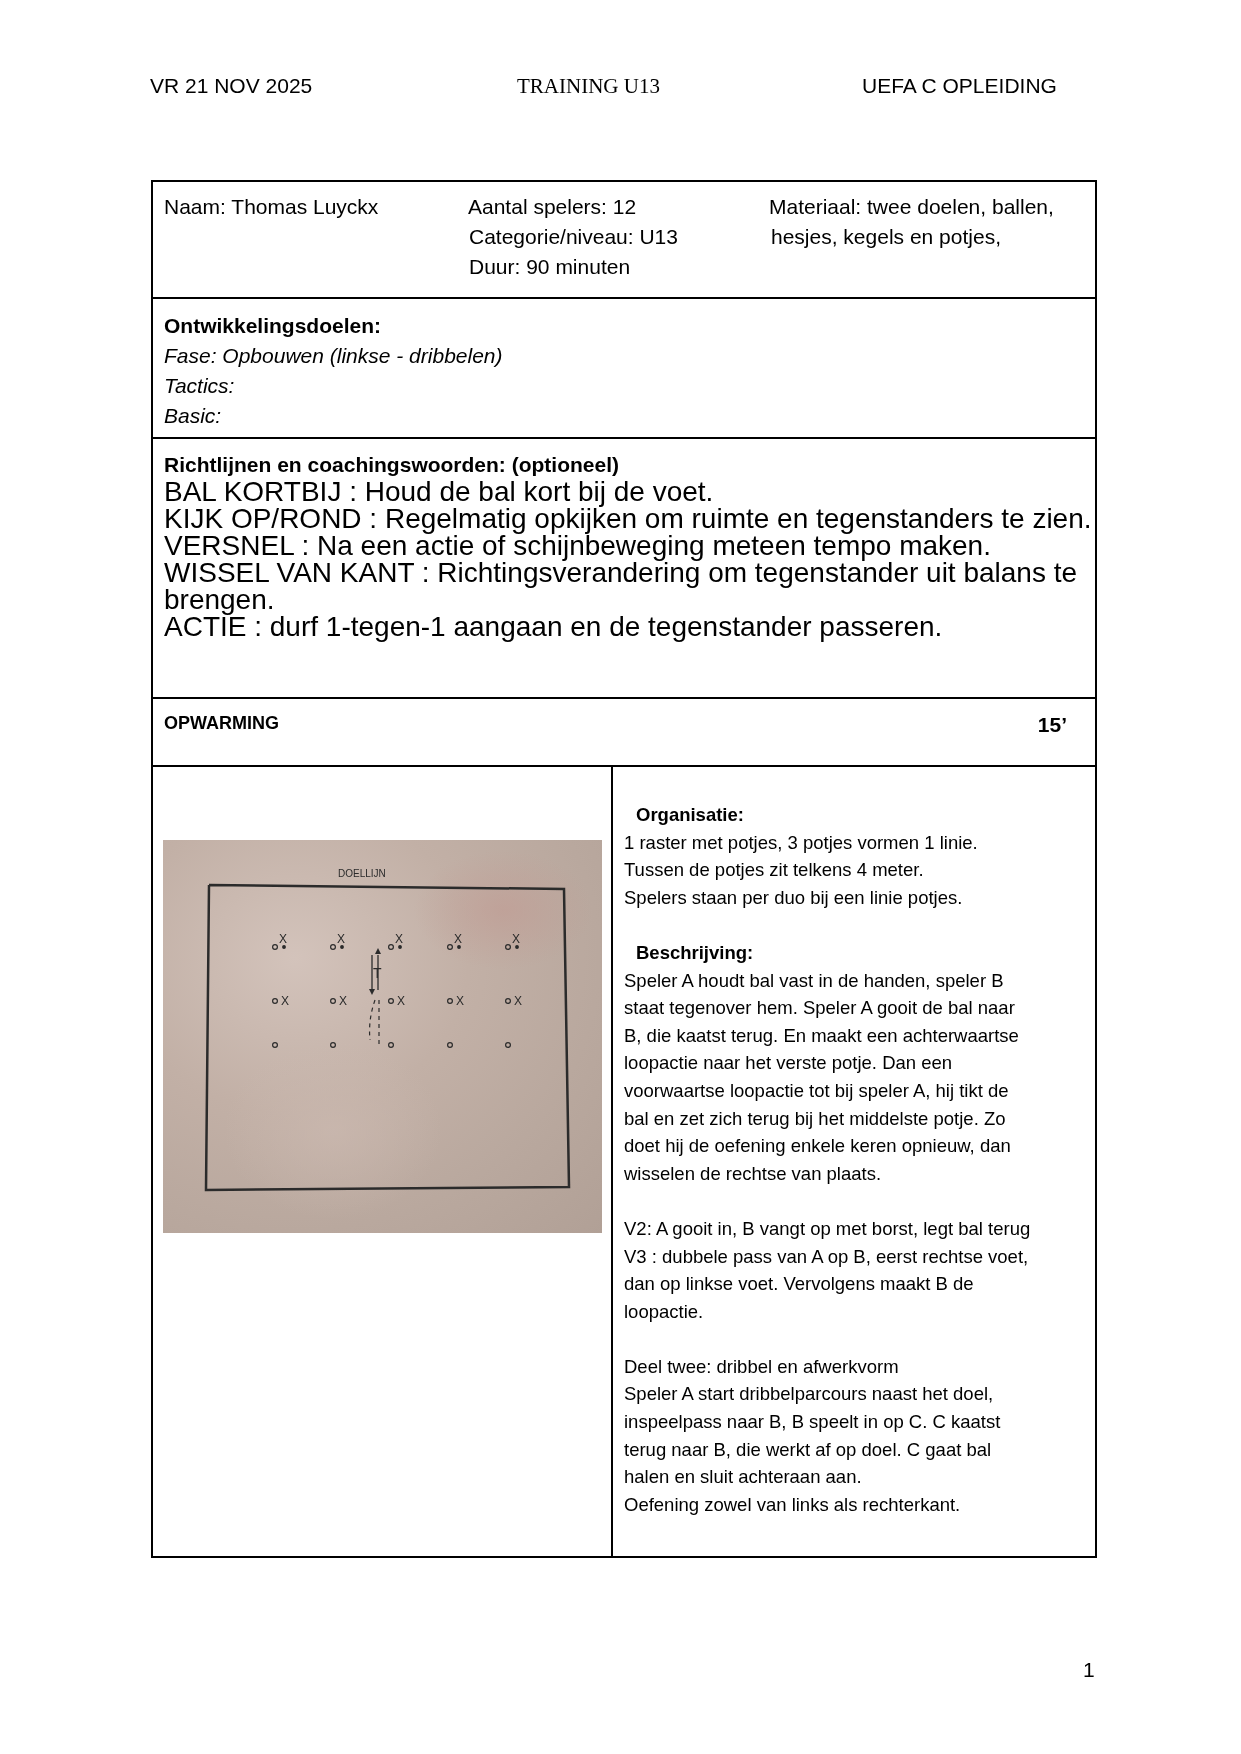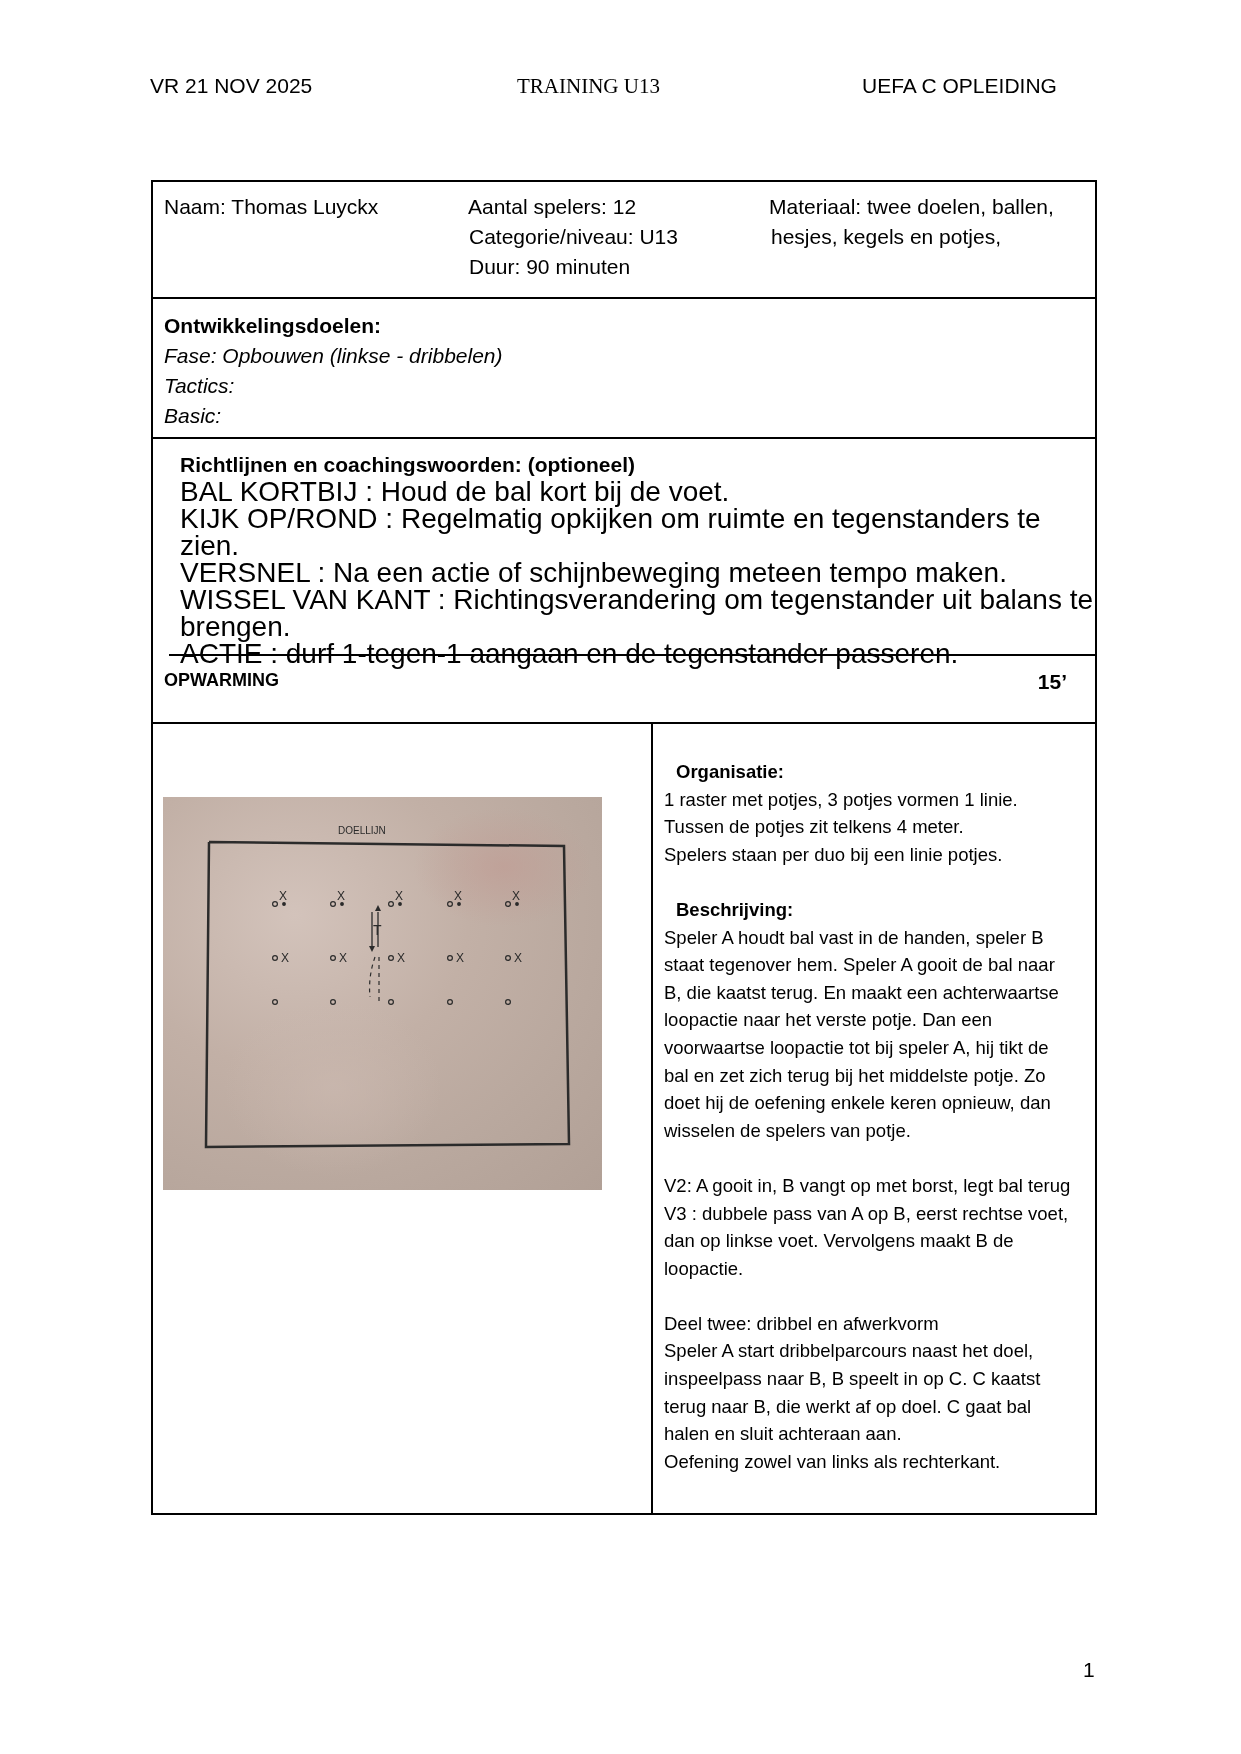--- a/index.html
+++ b/index.html
@@ -6,33 +6,33 @@
   body { width: 1241px; height: 1754px; position: relative; font-family: "Liberation Sans", sans-serif; color: #000; }
   .hdr { position: absolute; top: 74px; font-size: 21px; letter-spacing: 0; }
   #hdr-left { left: 150px; }
   #hdr-center { left: 517px; font-family: Liberation Serif, serif; }
   #hdr-right { left: 862px; }
   .tbl { position: absolute; left: 151px; top: 180px; width: 946px; border: 2px solid #000; box-sizing: border-box; }
   .row { border-bottom: 2px solid #000; box-sizing: border-box; position: relative; }
   .row:last-child { border-bottom: none; }
   .r1 { height: 117px; }
   .r2 { height: 140px; }
-  .r3 { height: 217px; margin-left: 16px; }
+  .r3 { height: 260px; }
   .r4 { height: 68px; }
   .r5 { height: 789px; display: flex; }
   .cell-text { font-size: 21px; line-height: 30px; }
   .abs { position: absolute; }
   .bold { font-weight: bold; }
   .ital { font-style: italic; }
   .r2 .cell-text, .r3 .cell-text { padding: 12px 0 0 11px; }
   .r3 .cell-text { line-height: 27px; }
   .r3 .line { font-size: 28px; }
   .r4 .title { position: absolute; left: 11px; top: 14px; font-size: 18px; font-weight: bold; }
   .r4 .dur { position: absolute; right: 28px; top: 14px; font-size: 21px; font-weight: bold; text-align: right; }
-  .left-col { width: 500px; border-right: 2px solid #000; position: relative; box-sizing: border-box; }
+  .left-col { width: 460px; border-right: 2px solid #000; position: relative; box-sizing: border-box; }
   .right-col { flex: 1; padding: 34px 0 0 11px; font-size: 18.5px; line-height: 27.6px; }
   .right-col .bold { font-weight: bold; margin-left: 12px; }
   .gap { height: 27.6px; }
   .photo { position: absolute; left: 10px; top: 73px; width: 439px; height: 393px; overflow: hidden;
     background: radial-gradient(ellipse at 30% 30%, #d3c3bb 0%, #c2b0a6 40%, #b9a89e 70%, #b1a096 100%); }
   .photo .blot1 { position:absolute; left: 250px; top: 10px; width: 180px; height: 120px; background: radial-gradient(#c09a92, transparent 70%); opacity: .6; }
   .photo .blot2 { position:absolute; left: 60px; top: 200px; width: 220px; height: 180px; background: radial-gradient(#cbb9b0, transparent 70%); opacity: .7; }
   #page-num { position: absolute; left: 1083px; top: 1658px; font-size: 21px; }
 </style>
 </head>
@@ -134,21 +134,21 @@
       <div>Spelers staan per duo bij een linie potjes.</div>
       <div class="gap"></div>
       <div class="bold">Beschrijving:</div>
       <div>Speler A houdt bal vast in de handen, speler B</div>
       <div>staat tegenover hem. Speler A gooit de bal naar</div>
       <div>B, die kaatst terug. En maakt een achterwaartse</div>
       <div>loopactie naar het verste potje. Dan een</div>
       <div>voorwaartse loopactie tot bij speler A, hij tikt de</div>
       <div>bal en zet zich terug bij het middelste potje. Zo</div>
       <div>doet hij de oefening enkele keren opnieuw, dan</div>
-      <div>wisselen de spelers van potje.</div>
+      <div>wisselen de rechtse van plaats.</div>
       <div class="gap"></div>
       <div>V2: A gooit in, B vangt op met borst, legt bal terug</div>
       <div>V3 : dubbele pass van A op B, eerst rechtse voet,</div>
       <div>dan op linkse voet. Vervolgens maakt B de</div>
       <div>loopactie.</div>
       <div class="gap"></div>
       <div>Deel twee: dribbel en afwerkvorm</div>
       <div>Speler A start dribbelparcours naast het doel,</div>
       <div>inspeelpass naar B, B speelt in op C. C kaatst</div>
       <div>terug naar B, die werkt af op doel. C gaat bal</div>

